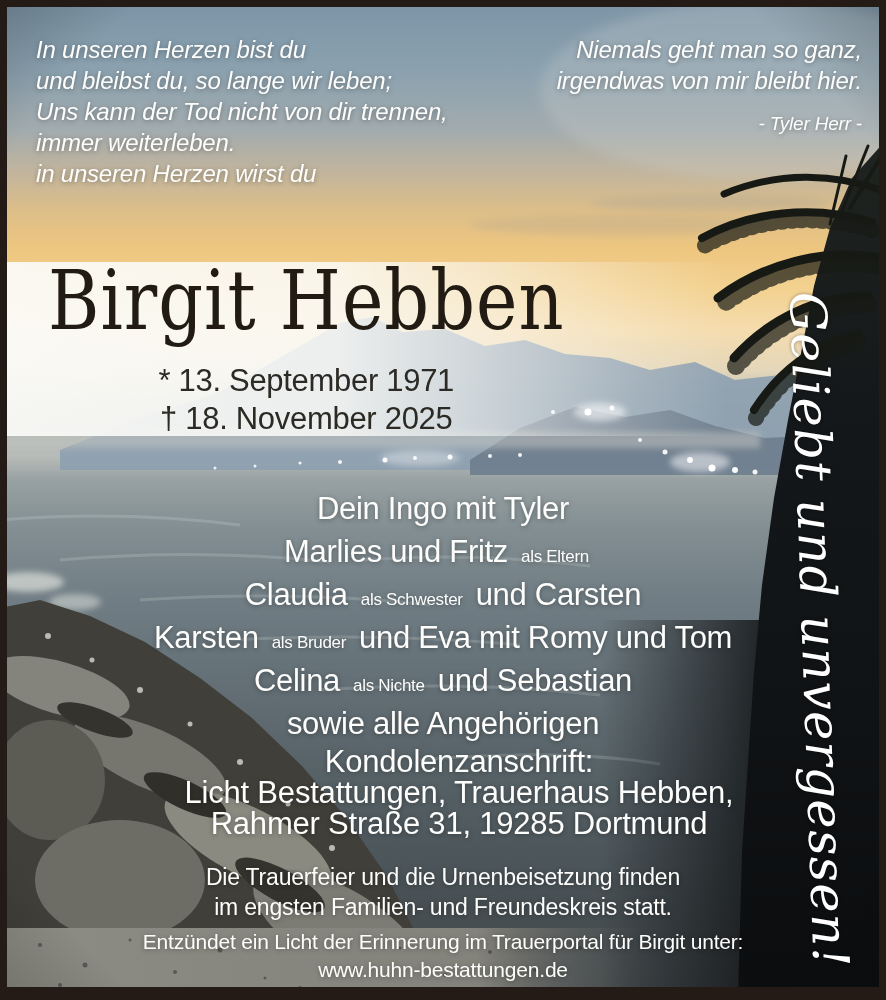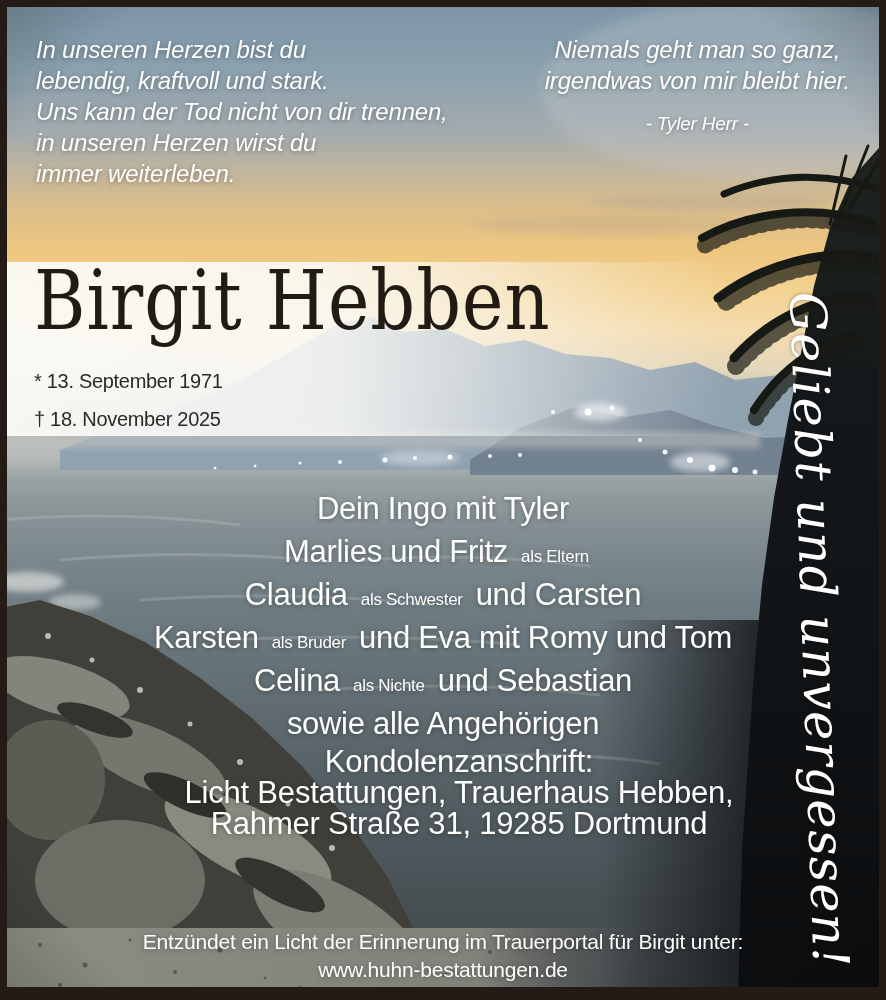--- a/index.html
+++ b/index.html
@@ -6,31 +6,31 @@
   .stage{
     position:relative; width:886px; height:1000px; overflow:hidden;
     font-family:"Liberation Sans", sans-serif;
     background:#d946ef;
   }
   .bg{position:absolute; inset:0; z-index:0;}
   .txt{position:absolute; z-index:3; color:#fdfdfc;}
   .soft{text-shadow:0 1px 5px rgba(0,0,0,.35);}
 
   .poem-left{left:36px; top:34px; font-size:24px; line-height:31px; font-style:italic; letter-spacing:-0.2px;}
-  .poem-right{right:36px; top:34px; font-size:24px; line-height:31px; font-style:italic; text-align:center; letter-spacing:-0.2px;}
+  .poem-right{right:24px; top:34px; font-size:24px; line-height:31px; font-style:italic; text-align:right; letter-spacing:-0.2px;}
   .poem-line{display:block;}
   .attribution{display:block; margin-top:12px; font-size:19px;}
 
-  .name-block{left:34px; top:258px; color:#241e16; z-index:3; position:absolute;}
+  .name-block{left:48px; top:258px; color:#241e16; z-index:3; position:absolute;text-align:center;}
   .deceased-name{
     margin:0; font-family:"DejaVu Serif", serif; font-weight:normal;
     font-size:70px; line-height:1.05; letter-spacing:1px;
     transform:scaleY(1.18); transform-origin:left top; color:#211b13;
   }
-  .dates{margin-top:30px; font-size:20px; line-height:38px; color:#2c2a25; letter-spacing:-0.3px;}
+  .dates{margin-top:30px; font-size:31px; line-height:38px; color:#2c2a25; letter-spacing:-0.3px;}
 
   .family-block{left:0; width:886px; top:490px; text-align:center; letter-spacing:-0.3px;}
   .fam-line{display:block; line-height:38px; white-space:nowrap;}
   .fam-lg{font-size:31px;}
   .fam-sm{font-size:17px; margin:0 13px;}
 
   .center-block{left:0; width:886px; text-align:center; letter-spacing:-0.2px;}
   .condolence-block{top:746px; font-size:31px; line-height:31px;padding-left:16px;}
   .ceremony-block{top:862px; font-size:23px; line-height:30px;}
   .portal-block{top:928px; font-size:21px; line-height:28px;}
@@ -225,24 +225,24 @@
         <path d="M 840 216 L 868 146" stroke-width="3"></path>
         <path d="M 830 224 L 846 156" stroke-width="3"></path>
       </g>
     </g>
 
     <rect x="0" y="0" width="886" height="1000" fill="url(#vin)"></rect>
   </svg>
 
   <div class="txt poem-left soft">
     <span class="poem-line">In unseren Herzen bist du</span>
-    <span class="poem-line">lebendig, kraftvoll und stark.</span>
+    <span class="poem-line">und bleibst du, so lange wir leben;</span>
     <span class="poem-line">Uns kann der Tod nicht von dir trennen,</span>
+    <span class="poem-line">immer weiterleben.</span>
     <span class="poem-line">in unseren Herzen wirst du</span>
-    <span class="poem-line">immer weiterleben.</span>
   </div>
 
   <div class="txt poem-right soft">
     <span class="poem-line">Niemals geht man so ganz,</span>
     <span class="poem-line">irgendwas von mir bleibt hier.</span>
     <span class="attribution">- Tyler Herr -</span>
   </div>
 
   <div class="name-block">
     <h1 class="deceased-name">Birgit Hebben</h1>
@@ -272,20 +272,24 @@
       <span class="fam-lg">sowie alle Angehörigen</span>
     </span>
   </div>
 
   <div class="txt center-block condolence-block soft">
     <span class="block-line">Kondolenzanschrift:</span>
     <span class="block-line">Licht Bestattungen, Trauerhaus Hebben,</span>
     <span class="block-line">Rahmer Straße 31, 19285 Dortmund</span>
   </div>
 
+  <div class="txt center-block ceremony-block soft">
+    <span class="block-line">Die Trauerfeier und die Urnenbeisetzung finden</span>
+    <span class="block-line">im engsten Familien- und Freundeskreis statt.</span>
+  </div>
 
   <div class="txt center-block portal-block soft">
     <span class="block-line">Entzündet ein Licht der Erinnerung im Trauerportal für Birgit unter:</span>
     <span class="block-line">www.huhn-bestattungen.de</span>
   </div>
 
   <div class="side-text">Geliebt und unvergessen!</div>
 
   <div class="frame"></div>
 </div>

